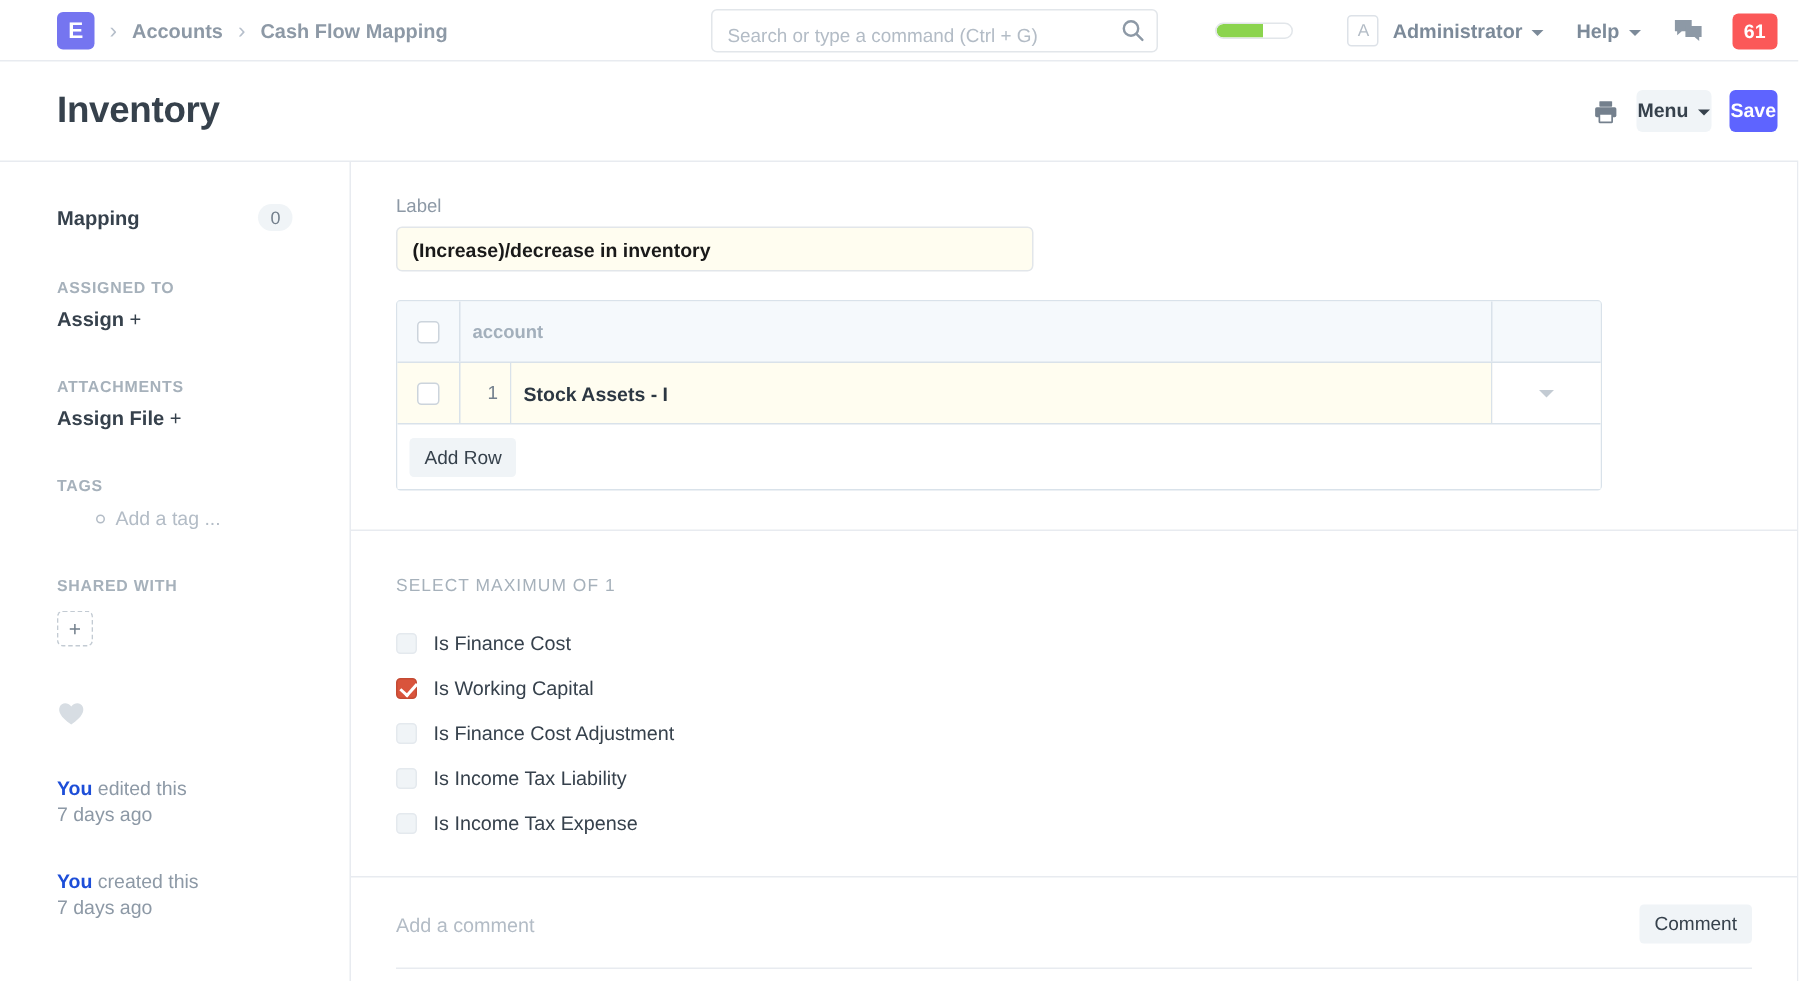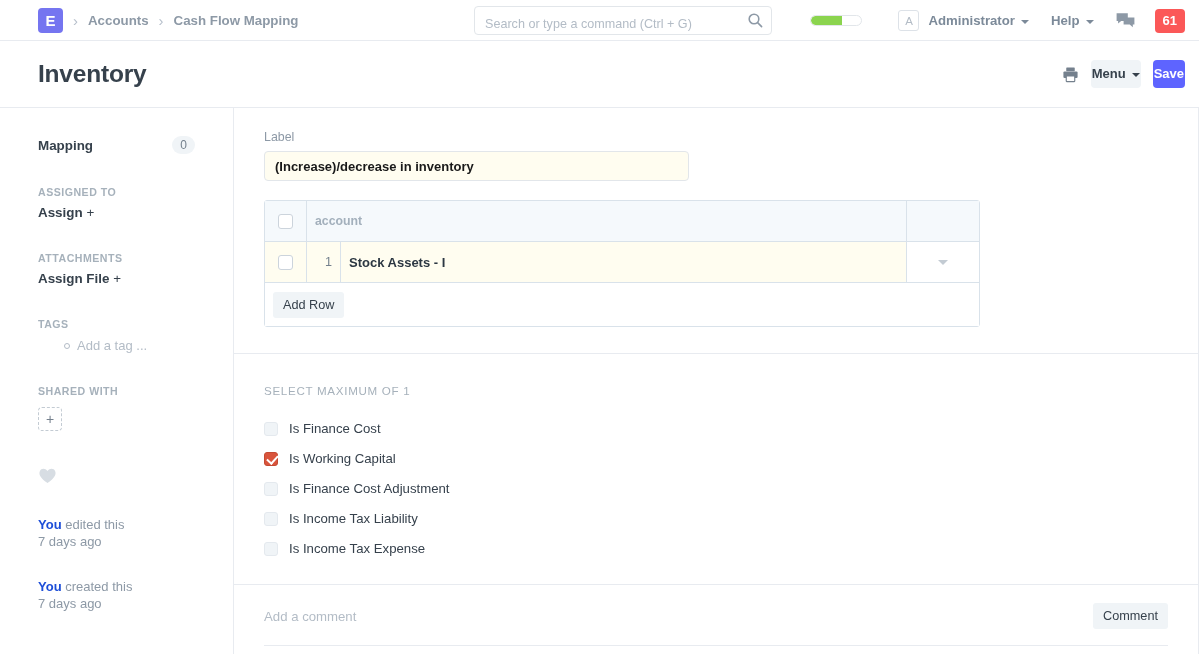--- a/index.html
+++ b/index.html
@@ -267,21 +267,21 @@
     font-weight: bold;
     color: #191919;
     outline: none;
   }
 
   
   .grid {
     margin-top: 19px;
     border: 1px solid #d9e2ea;
     border-radius: 3px;
-    width: 716px;
+    width: 804px;
     background: #fff;
   }
   .grid-row { display: flex; }
   .grid-head {
     background: #f5f9fc;
     border-bottom: 1px solid #d9e2ea;
   }
   .cell-check {
     width: 42px; flex: 0 0 42px;
     height: 40px;

